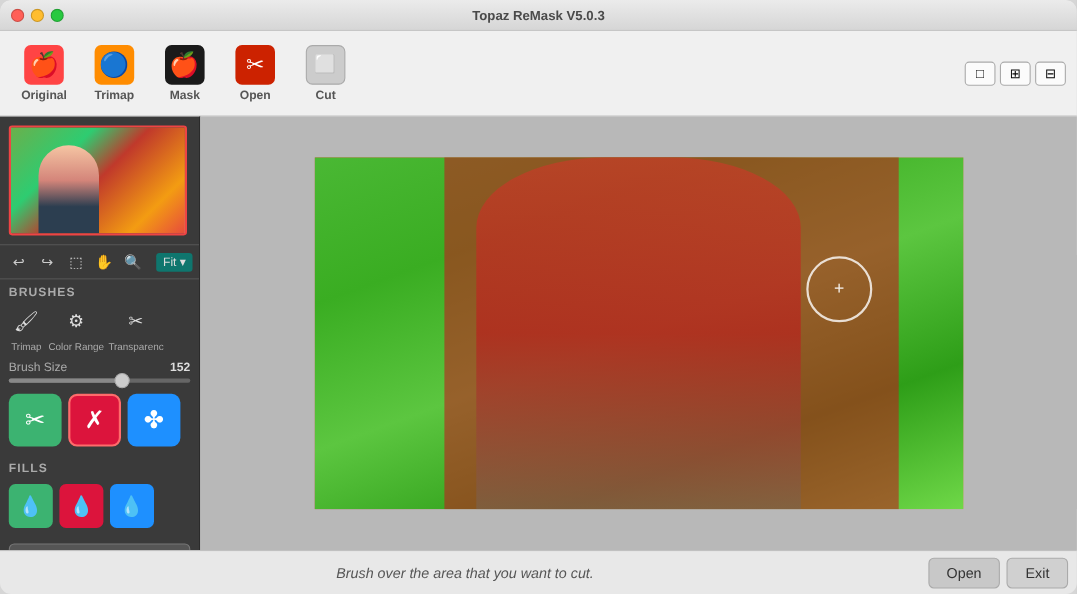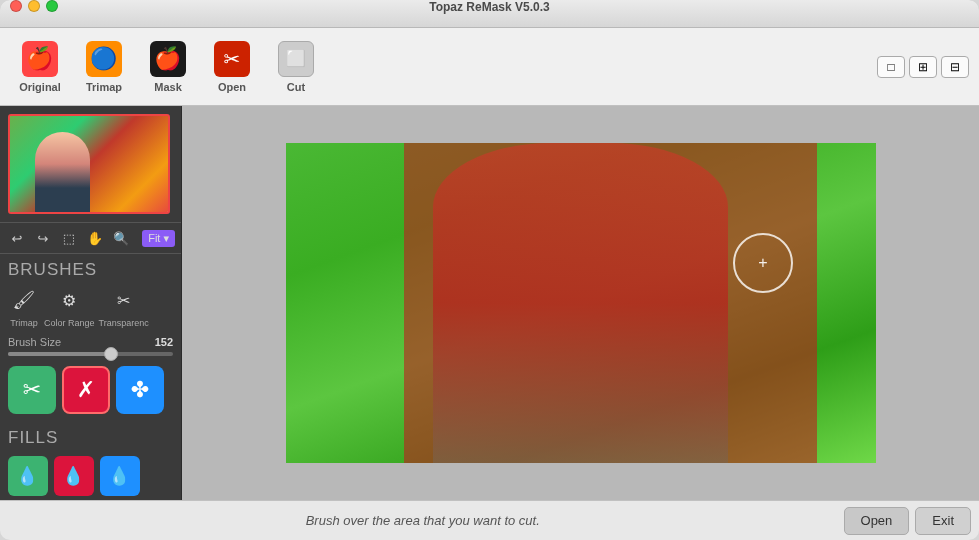--- a/index.html
+++ b/index.html
@@ -10,20 +10,21 @@
       font-family: -apple-system, BlinkMacSystemFont, 'Helvetica Neue', Arial, sans-serif;
       overflow: hidden;
       border-radius: 10px;
     }
 
     
     .title-bar {
       height: 28px;
       background: linear-gradient(to bottom, #ebebeb, #d6d6d6);
       display: flex;
+      align-items: center;
       justify-content: center;
       position: relative;
       border-bottom: 1px solid #b8b8b8;
       border-radius: 10px 10px 0 0;
     }
     .title-bar-buttons {
       position: absolute;
       left: 10px;
       display: flex;
       gap: 6px;
@@ -129,37 +130,37 @@
       color: #ccc;
       cursor: pointer;
       display: flex;
       align-items: center;
       justify-content: center;
       font-size: 13px;
       border-radius: 3px;
     }
     .fit-btn {
       margin-left: auto;
-      background: #8b5cf6;
+      background: #0f766e;
       color: #ddd;
       font-size: 11px;
       padding: 2px 6px;
       border-radius: 3px;
       border: none;
       cursor: pointer;
       display: flex;
       align-items: center;
       gap: 2px;
     }
 
     
     .section-header {
       color: #aaa;
-      font-size: 17px;
-      font-weight: 400;
+      font-size: 11px;
+      font-weight: 700;
       padding: 6px 8px 4px;
       letter-spacing: 1px;
     }
 
     .brush-tools {
       display: flex;
       gap: 4px;
       padding: 0 8px 6px;
       align-items: flex-end;
     }

